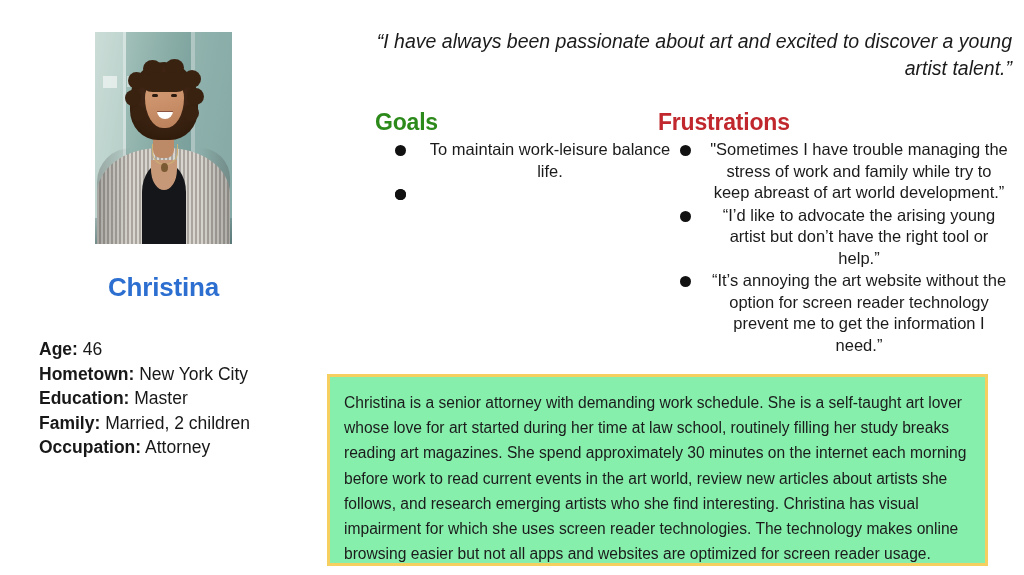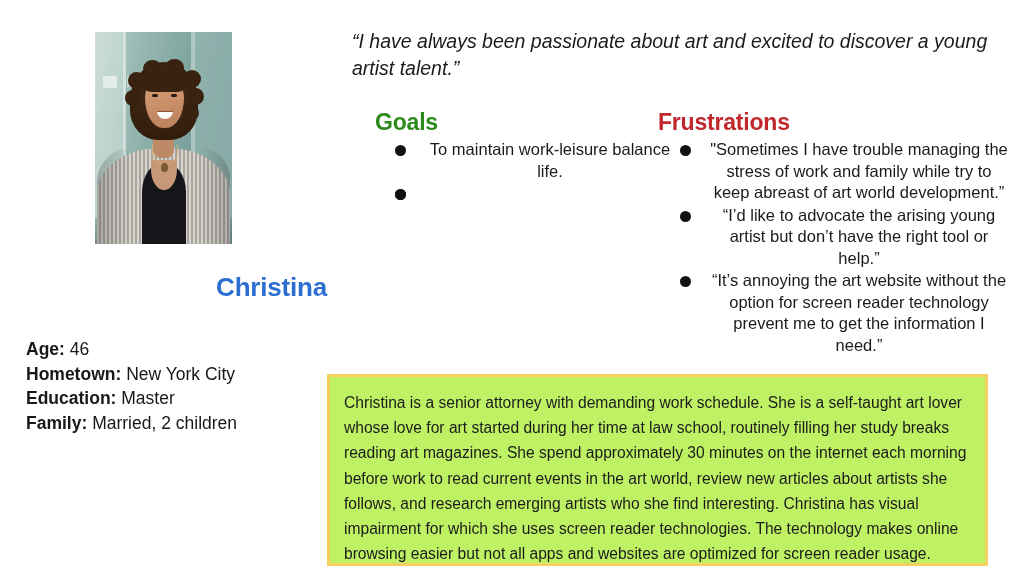--- a/index.html
+++ b/index.html
@@ -141,49 +141,49 @@
   .ph-pendant {
     position: absolute; left: 66px; top: 131px; width: 7px; height: 9px;
     background: #7a5a33; border-radius: 50%;
   }
 
   #persona-name {
     position: absolute;
     left: 0;
     top: 272px;
     width: 327px;
-    text-align: right;
+    text-align: center;
     font-size: 26px;
     font-weight: bold;
     color: #2c6fd0;
     letter-spacing: -0.2px;
   }
 
   #persona-facts {
     position: absolute;
     left: 26px;
     top: 337px;
     width: 290px;
   }
   .fact-row {
     font-size: 17.5px;
     line-height: 24.5px;
     white-space: nowrap;
     color: #181818;
   }
-  .fact-label { font-weight: bold; }
+  .fact-label { font-weight: bold; margin-left: 13px; }
   .fact-value { font-weight: normal; }
 
   
   #quote {
     position: absolute;
     left: 352px;
     top: 28px;
     width: 660px;
-    text-align: left;
+    text-align: right;
     font-style: italic;
     font-size: 19.5px;
     line-height: 27px;
     color: #1b1b1b;
   }
 
   #goals-panel {
     position: absolute;
     left: 340px;
     top: 108px;
@@ -235,21 +235,21 @@
 
   
   #bio-box {
     position: absolute;
     left: 327px;
     top: 374px;
     width: 661px;
     height: 192px;
     box-sizing: border-box;
     border: 3px solid #f5d060;
-    background: #bef264;
+    background: #86efac;
   }
   #bio-text {
     position: absolute;
     left: 14px;
     top: 13px;
     width: 632px;
     font-size: 15.6px;
     line-height: 25.2px;
     color: #1b1b1b;
     text-align: left;
@@ -305,20 +305,24 @@
       <span class="fact-value">New York City</span>
     </div>
     <div class="fact-row">
       <span class="fact-label">Education:</span>
       <span class="fact-value">Master</span>
     </div>
     <div class="fact-row">
       <span class="fact-label">Family:</span>
       <span class="fact-value">Married, 2 children</span>
     </div>
+    <div class="fact-row">
+      <span class="fact-label">Occupation:</span>
+      <span class="fact-value">Attorney</span>
+    </div>
   </div>
 </div>
 
 <div id="quote">“I have always been passionate about art and excited to discover a young artist talent.”</div>
 
 <div id="goals-panel">
   <div class="section-heading" id="goals-heading">Goals</div>
   <ul class="bullet-list">
     <li class="bullet-item">
       <span class="bullet-dot"></span>

